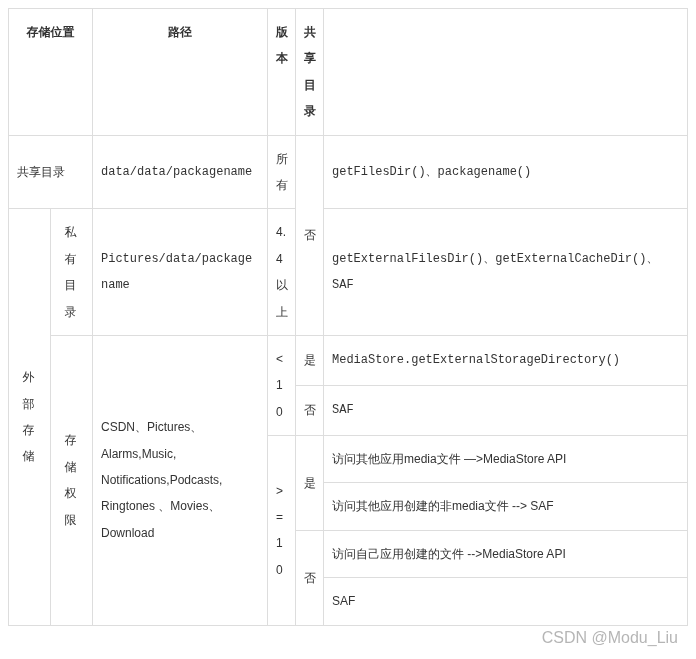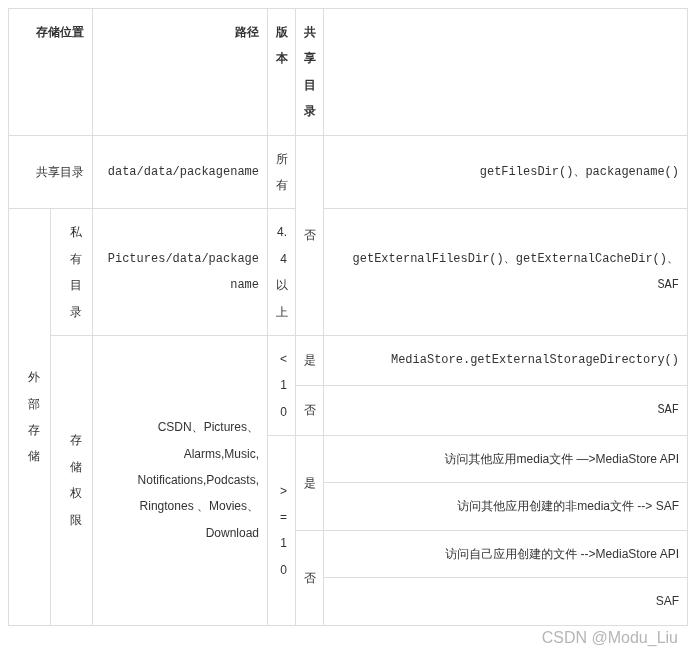--- a/index.html
+++ b/index.html
@@ -16,44 +16,44 @@
       width: 696px;
     }
     table {
       border-collapse: collapse;
       width: 100%;
       table-layout: fixed;
     }
     th, td {
       border: 1px solid #ddd;
       padding: 10px 8px;
-      text-align: right;
+      text-align: left;
       vertical-align: middle;
       line-height: 2.2;
       word-wrap: break-word;
     }
     th {
       font-weight: bold;
-      text-align: right;
+      text-align: center;
       vertical-align: top;
     }
     .col-loc { width: 42px; }
     .col-sub { width: 42px; }
     .col-path { width: 175px; }
     .col-ver { width: 28px; }
     .col-perm { width: 28px; }
     .col-api {}
     .mono {
       font-family: "Courier New", Consolas, monospace;
       font-size: 12px;
     }
-    .center { text-align: right; }
+    .center { text-align: left; }
     .vtext {
       writing-mode: horizontal-tb;
-      text-align: right;
+      text-align: center;
       letter-spacing: 2px;
     }
     .watermark {
       position: fixed;
       right: 18px;
       bottom: 12px;
       color: rgba(120,120,120,0.55);
       font-size: 16px;
       font-family: Arial, sans-serif;
       pointer-events: none;

